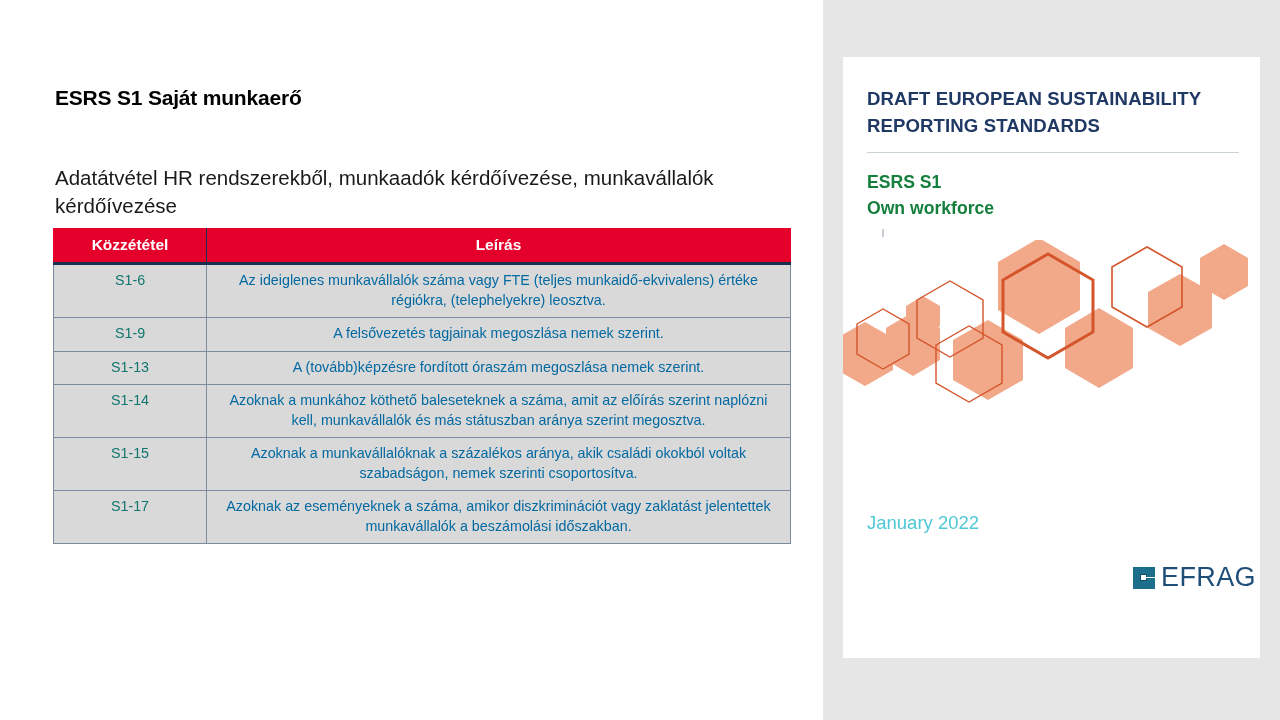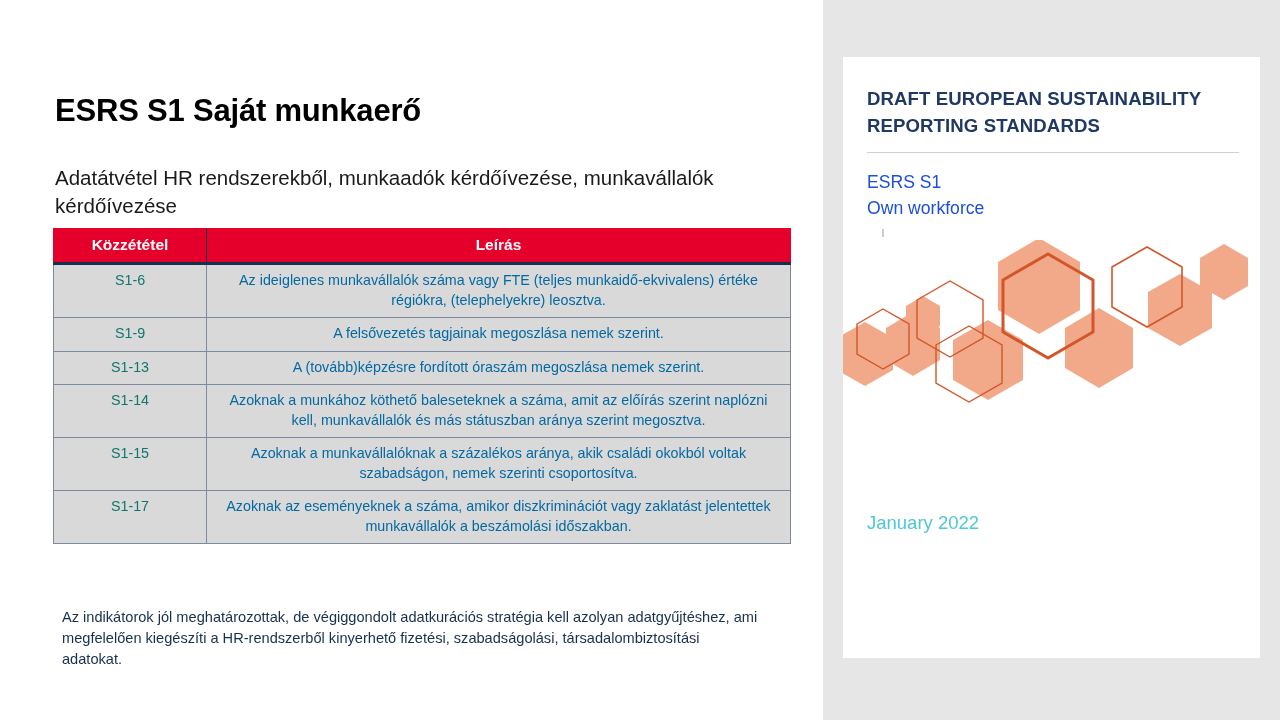--- a/index.html
+++ b/index.html
@@ -27,21 +27,21 @@
     left: 0; top: 0;
     width: 823px;
     height: 720px;
     background: #ffffff;
   }
 
   #page-title {
     position: absolute;
     left: 55px;
     top: 72px;
-    font-size: 31px;
+    font-size: 21px;
     font-weight: bold;
     color: #000000;
     letter-spacing: -0.2px;
   }
 
   #subtitle {
     position: absolute;
     left: 55px;
     top: 143px;
     width: 700px;
@@ -137,23 +137,23 @@
     height: 1px;
     background: #c9d3d6;
   }
 
   #cover-standard {
     position: absolute;
     left: 24px;
     top: 112px;
     width: 370px;
     font-size: 17.6px;
-    font-weight: normal;
+    font-weight: bold;
     line-height: 26px;
-    color: #1d4ed8;
+    color: #15803d;
   }
 
   #cover-tick {
     position: absolute;
     left: 39px;
     top: 172px;
     width: 2px;
     height: 8px;
     background: #c8cdd8;
   }
@@ -251,21 +251,20 @@
             <td class="col-code">S1-15</td>
             <td>Azoknak a munkavállalóknak a százalékos aránya, akik családi okokból voltak szabadságon, nemek szerinti csoportosítva.</td>
           </tr>
           <tr>
             <td class="col-code">S1-17</td>
             <td>Azoknak az eseményeknek a száma, amikor diszkriminációt vagy zaklatást jelentettek munkavállalók a beszámolási időszakban.</td>
           </tr>
         </tbody>
     </table>
 
-    <p id="bottom-note">Az indikátorok jól meghatározottak, de végiggondolt adatkurációs stratégia kell azolyan adatgyűjtéshez, ami megfelelően kiegészíti a HR-rendszerből kinyerhető fizetési, szabadságolási, társadalombiztosítási adatokat.</p>
   </div>
 
   <div id="right-pane">
 
     <div id="cover-card">
 
       <div id="cover-heading">DRAFT EUROPEAN SUSTAINABILITY REPORTING STANDARDS</div>
 
       <div id="cover-rule"></div>
 
@@ -299,18 +298,25 @@
           <polygon stroke-width="1.4" points="14,84 40,69 66,84 66,114 40,129 14,114"></polygon>
           <polygon stroke-width="1.4" points="74,60 107,41 140,60 140,98 107,117 74,98"></polygon>
           <polygon stroke-width="1.4" points="93,105 126,86 159,105 159,143 126,162 93,143"></polygon>
           <polygon stroke-width="3" points="160,40 205,14 250,40 250,92 205,118 160,92"></polygon>
           <polygon stroke-width="1.6" points="269,27 304,7 339,27 339,67 304,87 269,67"></polygon>
         </g>
       </svg>
 
       <div id="cover-date">January 2022</div>
 
+      <div id="efrag-logo">
+        <div id="efrag-mark">
+          <div id="efrag-mark-dot"></div>
+          <div id="efrag-mark-stem"></div>
+        </div>
+        <div id="efrag-wordmark">EFRAG</div>
+      </div>
 
     </div>
 
   </div>
 
 </div>
 
 </body></html>

